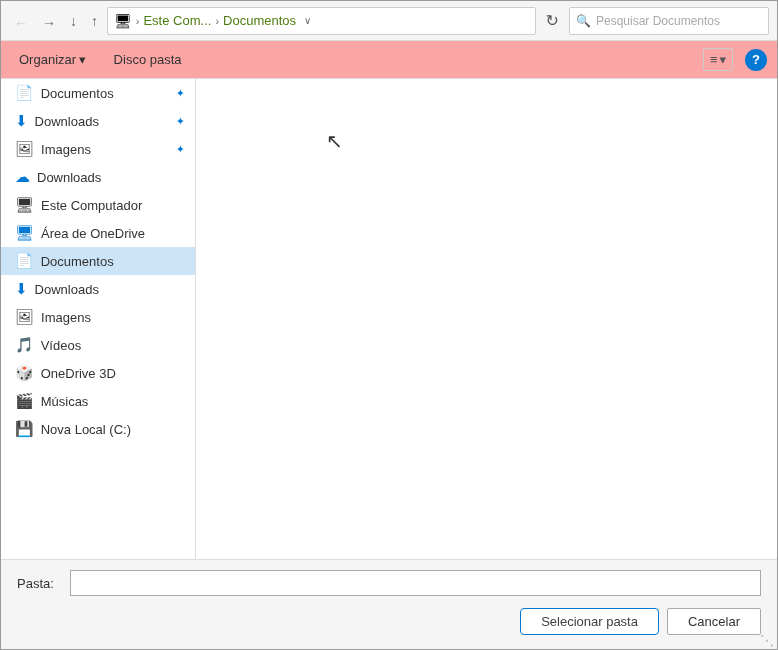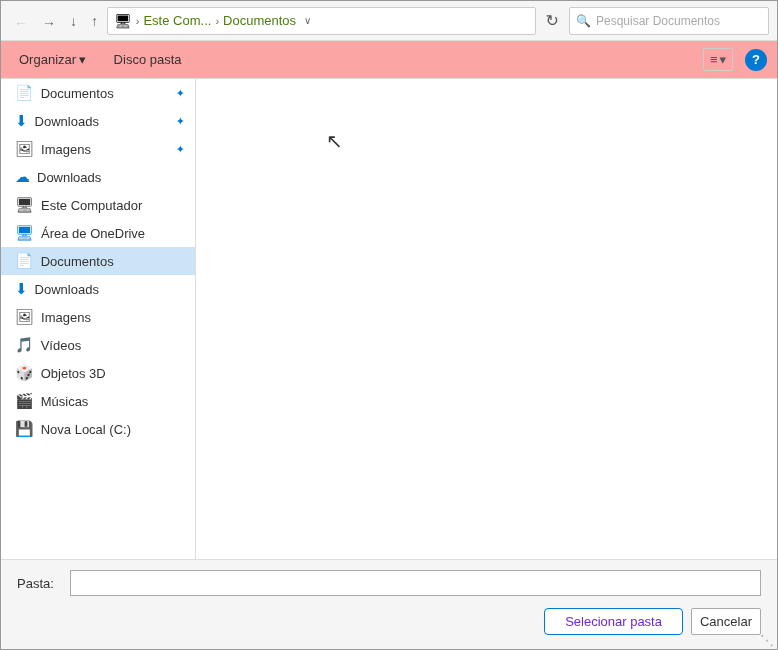--- a/index.html
+++ b/index.html
@@ -265,31 +265,31 @@
       background: #fff;
     }
     .btn-row {
       display: flex;
       justify-content: flex-end;
       gap: 8px;
     }
     .btn-primary {
       background: #fff;
       border: 1px solid #0078d4;
-      color: #6d28d9;
+      color: #404040;
       padding: 5px 20px;
       font-size: 13px;
       cursor: pointer;
       border-radius: 4px;
     }
     .btn-secondary {
       background: #fff;
       border: 1px solid #aaa;
       color: #333;
-      padding: 5px 8px;
+      padding: 5px 20px;
       font-size: 13px;
       cursor: pointer;
       border-radius: 2px;
     }
     .resize-handle {
       position: absolute;
       bottom: 4px;
       right: 4px;
       width: 14px;
       height: 14px;
@@ -393,21 +393,21 @@
       <div class="sidebar-item">
         <span class="item-icon">🖼</span>
         <span>Imagens</span>
       </div>
       <div class="sidebar-item">
         <span class="item-icon" style="color:#0078d4;">🎵</span>
         <span>Vídeos</span>
       </div>
       <div class="sidebar-item">
         <span class="item-icon" style="color:#0078d4;">🎲</span>
-        <span>Objetos 3D</span>
+        <span>OneDrive 3D</span>
       </div>
       <div class="sidebar-item">
         <span class="item-icon">🎬</span>
         <span>Músicas</span>
       </div>
       <div class="sidebar-item">
         <span class="item-icon" style="color:#0078d4;">💾</span>
         <span>Nova Local (C:)</span>
       </div>
     </div>

